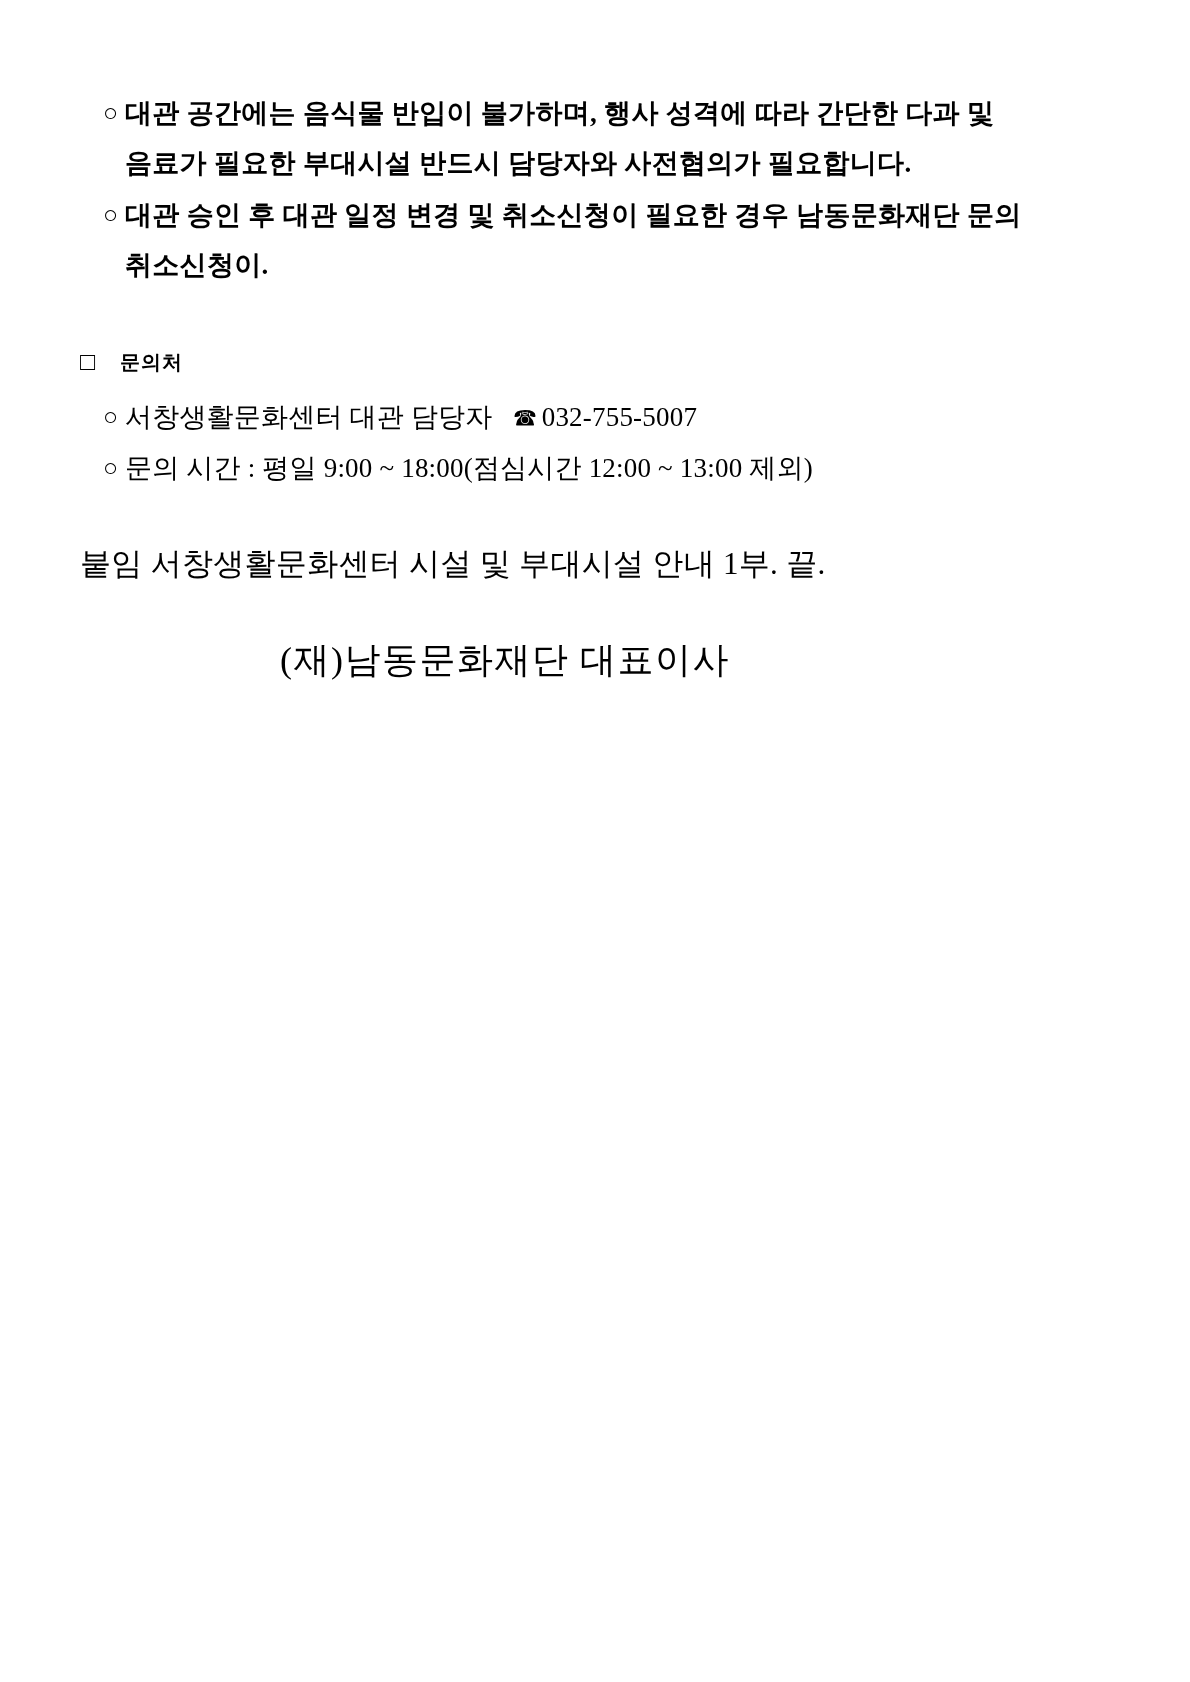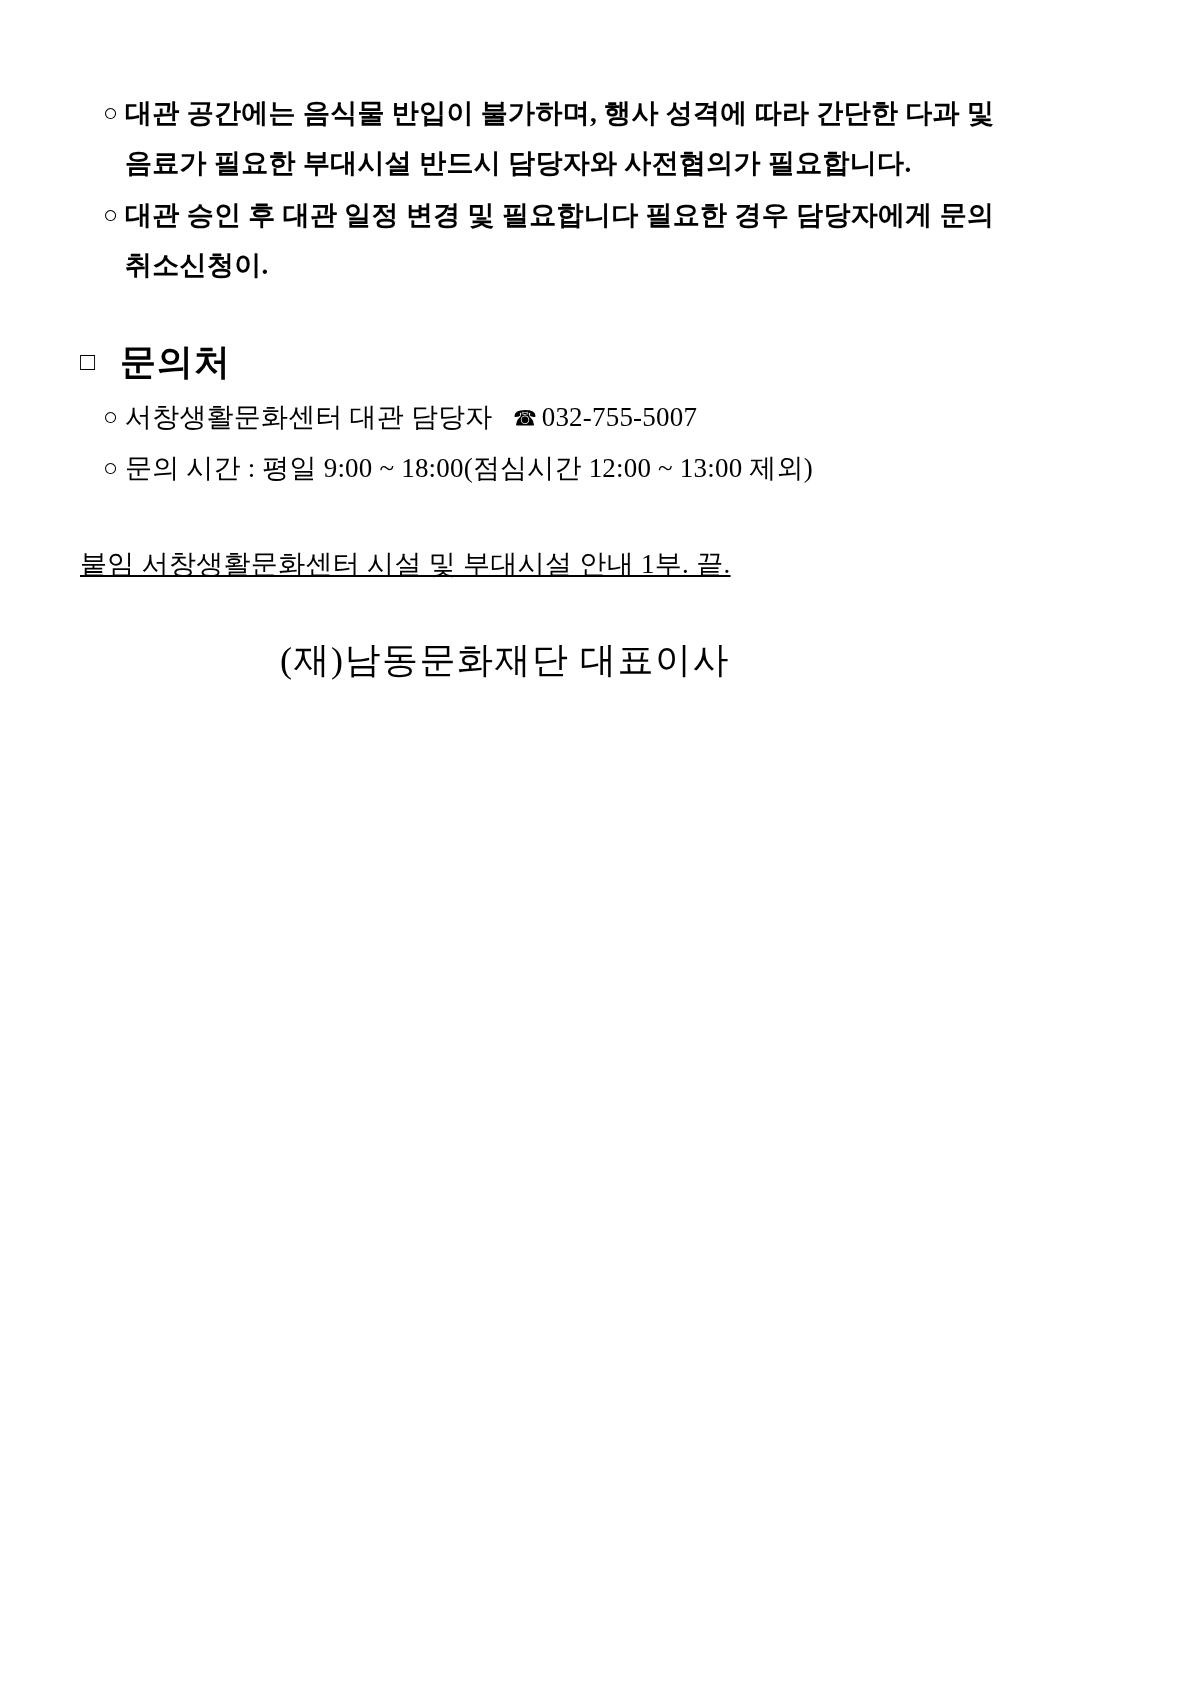--- a/index.html
+++ b/index.html
@@ -64,46 +64,45 @@
     margin-left: -5px;
     margin-bottom: 6px;
   }
   .square-mark {
     flex: 0 0 auto;
     width: 40px;
     font-size: 25px;
     line-height: 48px;
   }
   .section-title {
-    font-size: 36px;
+    font-size: 20px;
     font-weight: bold;
     line-height: 48px;
     letter-spacing: 1px;
   }
 
   .contact-line {
     display: flex;
     align-items: flex-start;
   }
   .contact-text {
     font-size: 27px;
     line-height: 50px;
     letter-spacing: 0.2px;
   }
   .phone-icon {
     font-size: 25px;
     padding: 0 4px;
   }
 
   .attach {
-    font-size: 27px;
+    font-size: 31px;
     line-height: 50px;
     letter-spacing: 0.3px;
     margin-left: -5px;
-    text-decoration: underline;
   }
 
   .date-line {
     text-align: center;
     font-size: 28px;
     line-height: 50px;
     letter-spacing: 1px;
     margin-top: 54px;
     padding-right: 170px;
   }
@@ -130,21 +129,21 @@
       <div class="bullet-mark">○</div>
       <div class="bullet-text">
         <span>대관 공간에는 음식물 반입이 불가하며, 행사 성격에 따라 간단한 다과 및</span>
         <span class="line2">음료가 필요한 부대시설 반드시 담당자와 사전협의가 필요합니다.</span>
       </div>
     </div>
 
     <div class="bullet-block">
       <div class="bullet-mark">○</div>
       <div class="bullet-text">
-        <span>대관 승인 후 대관 일정 변경 및 필요합니다 필요한 경우 담당자에게 문의</span>
+        <span>대관 승인 후 대관 일정 변경 및 취소신청이 필요한 경우 남동문화재단 문의</span>
         <span class="line2">취소신청이.</span>
       </div>
     </div>
 
     <div class="gap-md"></div>
 
     <div class="section-head">
       <div class="square-mark">□</div>
       <div class="section-title">문의처</div>
     </div>

